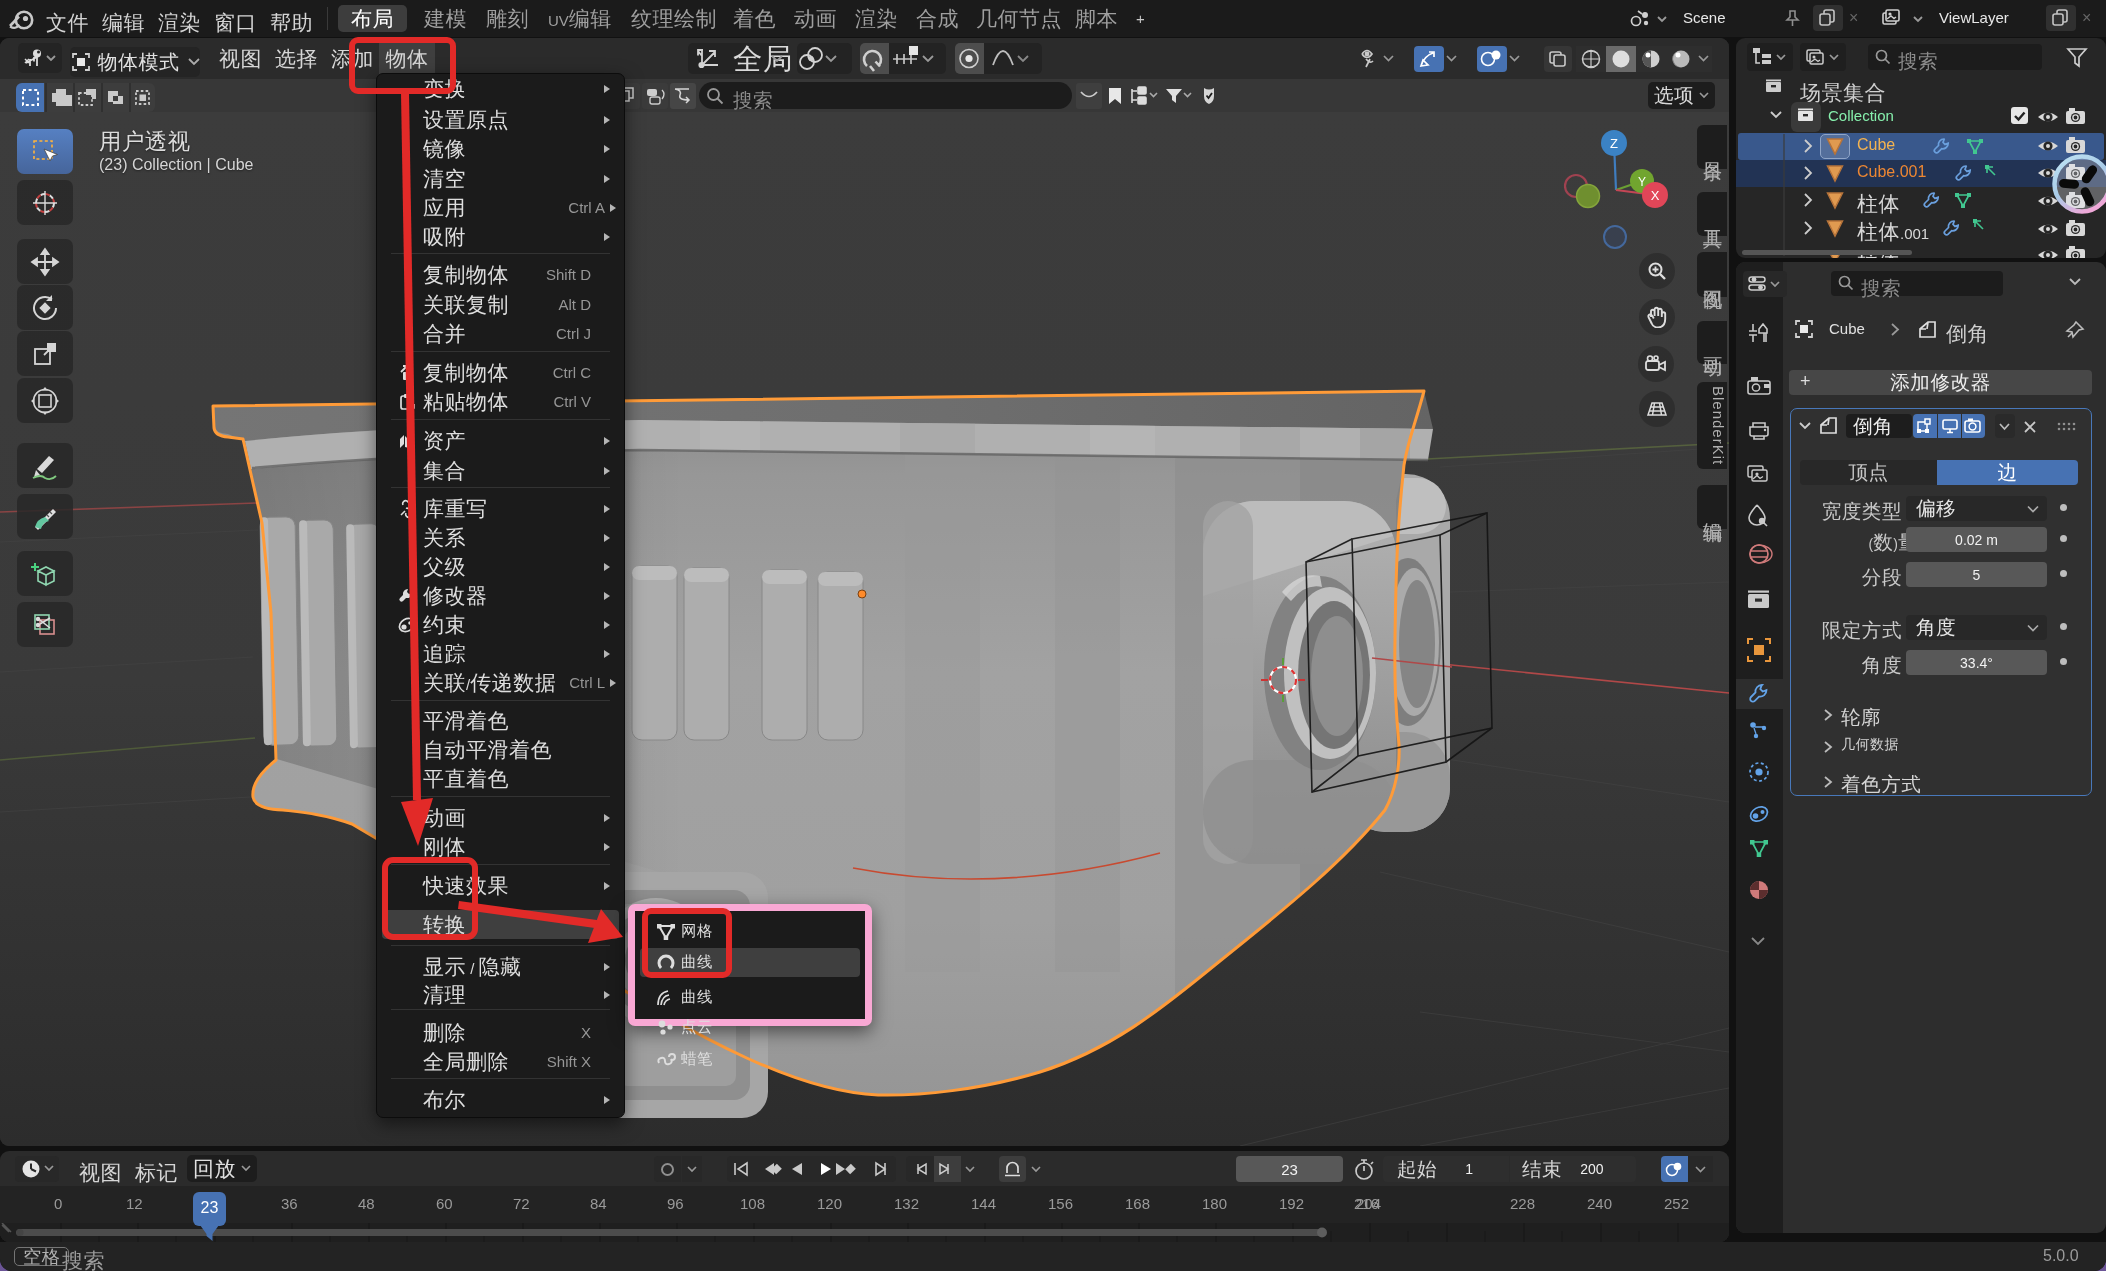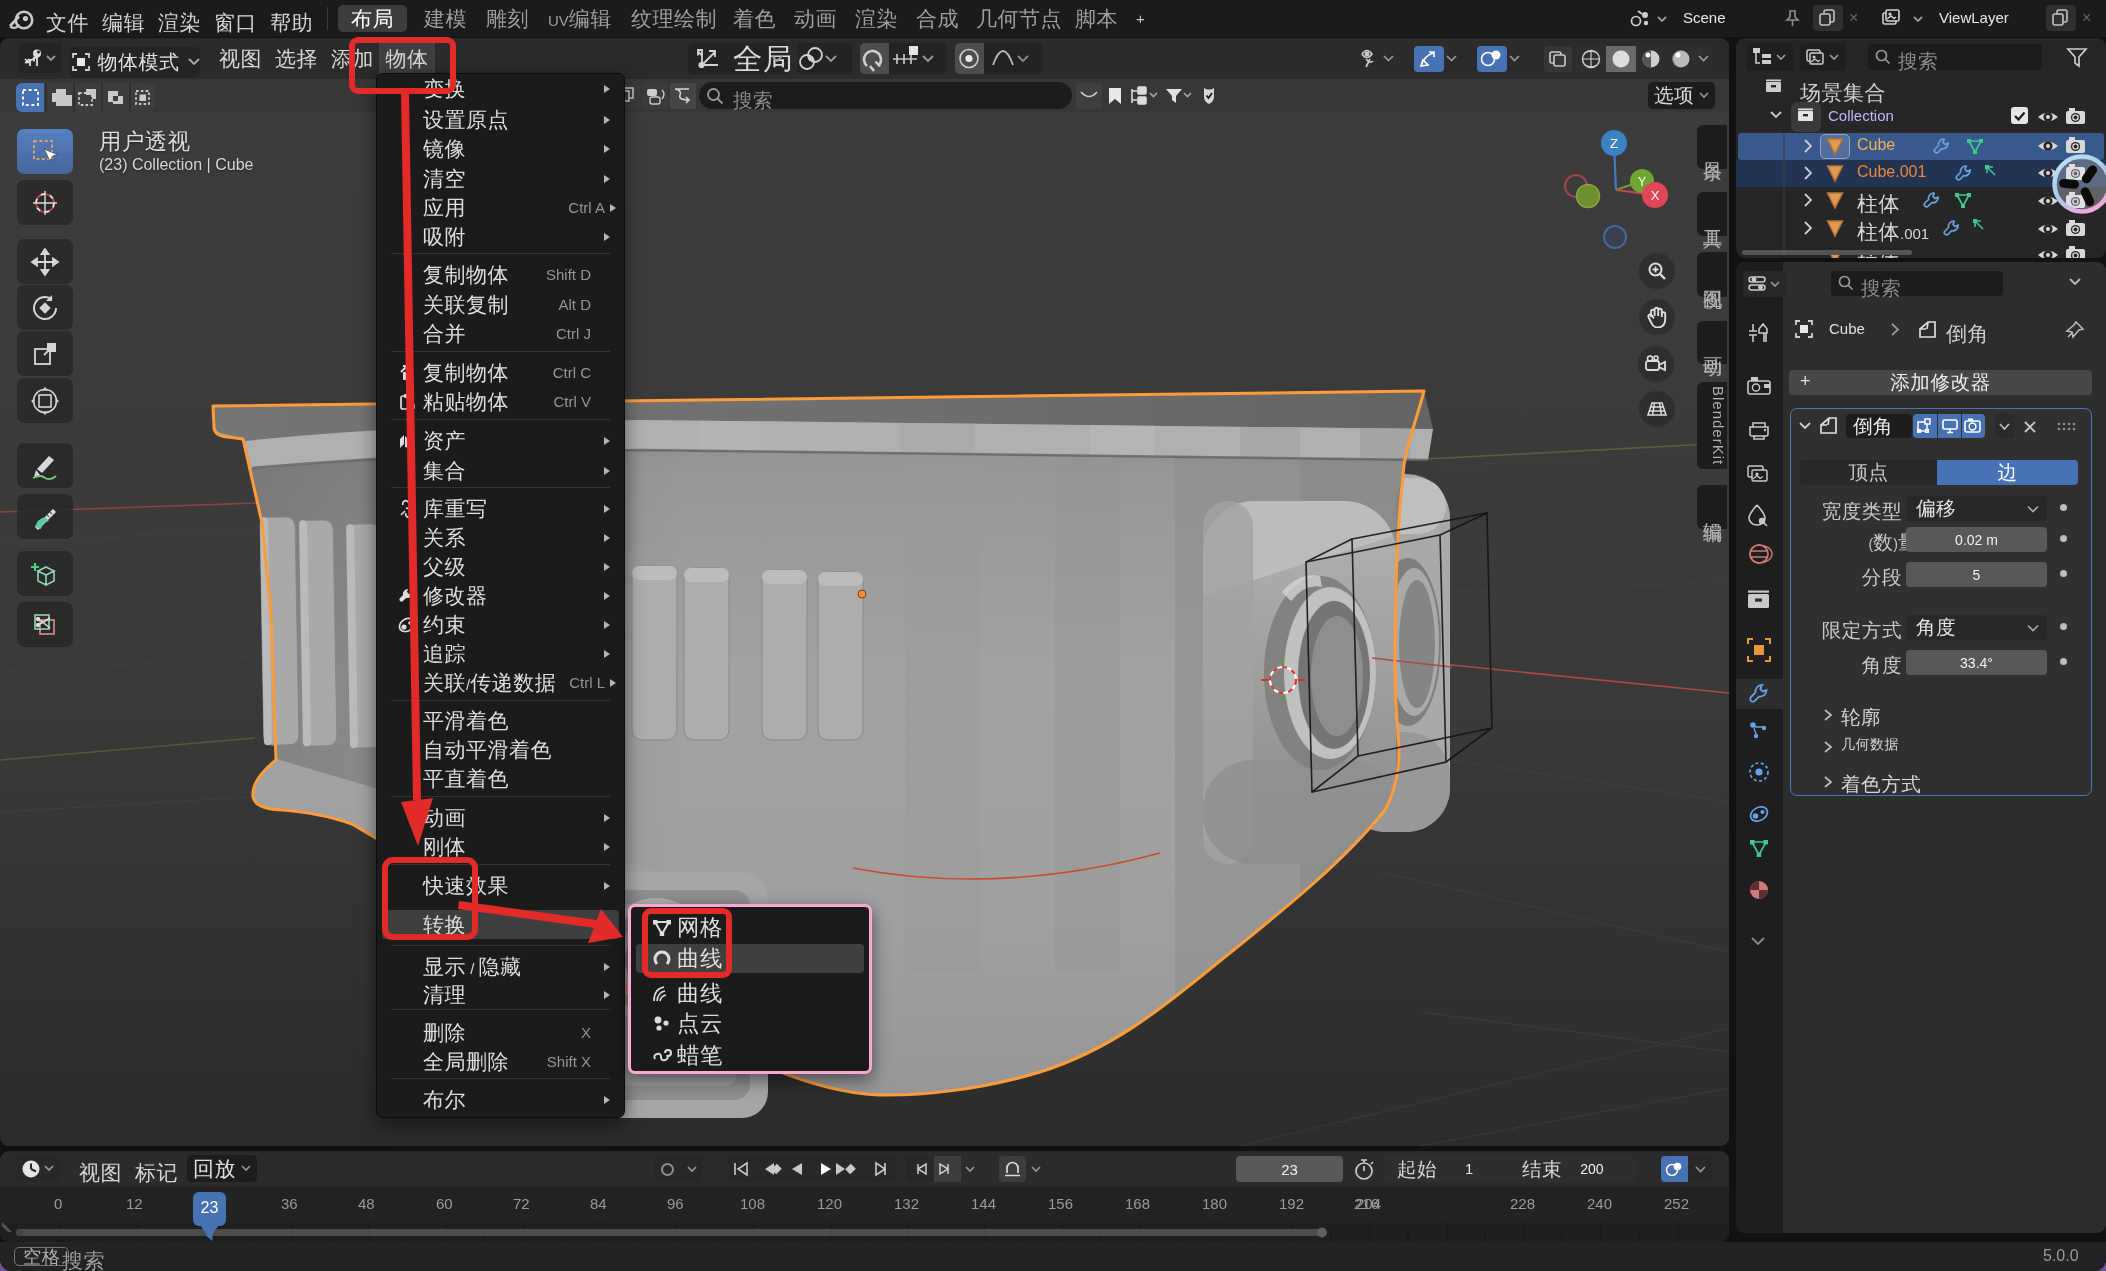--- a/index.html
+++ b/index.html
@@ -27,21 +27,21 @@
 .ntab{position:absolute;left:1697px;width:30px;background:#1d1d1d;border-radius:6px 0 0 6px;color:#b0b0b0;font-size:14px;writing-mode:vertical-rl;text-align:center;letter-spacing:1px;white-space:nowrap}
 
 #outliner{left:1736px;top:38px;width:370px;height:220px;background:#262626;border-radius:9px;color:#cfcfcf;font-size:15px;overflow:hidden}
 #props{left:1736px;top:262px;width:370px;height:971px;background:#2d2d2d;border-radius:9px;overflow:hidden;color:#d0d0d0;font-size:15px}
 #pcol{position:absolute;left:0;top:0;width:47px;height:100%;background:#1e1e1e}
 
 #timeline{left:0;top:1151px;width:1729px;height:91px;background:#2b2b2b;border-radius:9px;overflow:hidden;color:#c9c9c9}
 #statusbar{left:0;top:1242px;width:2106px;height:29px;background:#232323;color:#9b9b9b;font-size:15px}
 
 #menu{left:376px;top:73px;width:249px;height:1045px;background:#1b1b1b;border:1px solid #0c0c0c;border-radius:7px;box-shadow:0 6px 18px rgba(0,0,0,.5);color:#dedede;font-size:15px}
-#submenu{left:628px;top:904px;width:244px;height:170px;background:#1b1b1b;border:3px solid #f9a8d4;border-radius:7px;box-shadow:0 6px 18px rgba(0,0,0,.5);color:#dedede;font-size:16px}
+#submenu{left:628px;top:904px;width:244px;height:122px;background:#1b1b1b;border:7px solid #f9a8d4;border-radius:7px;box-shadow:0 6px 18px rgba(0,0,0,.5);color:#dedede;font-size:11px}
 .mrow{position:absolute;left:5px;right:5px;height:29px;display:flex;align-items:center}
 .mrow .lab{margin-left:41px}
 .mrow svg.mic{position:absolute;left:15px}
 .mrow .sc{position:absolute;right:28px;color:#969696}
 .mrow .arr{position:absolute;right:9px;width:0;height:0;border-left:6px solid #b5b5b5;border-top:4.5px solid transparent;border-bottom:4.5px solid transparent}
 .msep{position:absolute;left:14px;right:14px;height:1px;background:#333}
 .hl{background:#3f3f3f;border-radius:4px}
 
 #anno{left:0;top:0;width:2106px;height:1271px;pointer-events:none}
 .num{color:#9a9a9a}
@@ -594,21 +594,21 @@
     <div class="abs" style="left:64px;top:41px;font-size:15px"><c>场景集合</c></div>
     <svg class="abs" style="left:33px;top:71px" width="14" height="12" viewBox="0 0 14 12">
         <path d="M2,3 l5,5 5,-5" stroke="#ccc" stroke-width="1.9" fill="none"></path>
       </svg>
     <div class="abs" style="left:55px;top:64px;width:30px;height:30px;background:#3a3a3a;border-radius:6px"></div>
     <svg class="abs" style="left:61px;top:69px" width="18" height="16" viewBox="0 0 18 16">
         <rect x="1" y="4" width="15" height="10" rx="1" fill="#e4e4e4"></rect>
         <rect x="1" y="1.5" width="15" height="1.8" fill="#e4e4e4"></rect>
         <rect x="6" y="7" width="5" height="2.4" fill="#262626"></rect>
       </svg>
-    <div class="abs" style="left:92px;top:69px;font-size:15px;color:#c4b5fd">Collection</div>
+    <div class="abs" style="left:92px;top:69px;font-size:15px;color:#86efac">Collection</div>
     <svg class="abs" style="left:273px;top:67px" width="22" height="22" viewBox="0 0 22 22">
         <rect x="2" y="2" width="17" height="17" rx="3" fill="#e6e6e6"></rect>
         <path d="M6,11 l3.5,3.5 6,-7" stroke="#222" stroke-width="2.4" fill="none"></path>
       </svg>
     <g></g>
     
     <div class="abs" style="left:2px;top:95px;width:366px;height:27px;background:#39588c;border-radius:3px"></div>
     
     <div class="abs" style="left:0px;top:122px;width:370px;height:27px;background:#223354"></div>
     <div class="abs" style="left:47px;top:96px;width:2px;height:122px;background:#3a3a3a;opacity:.6"></div>

